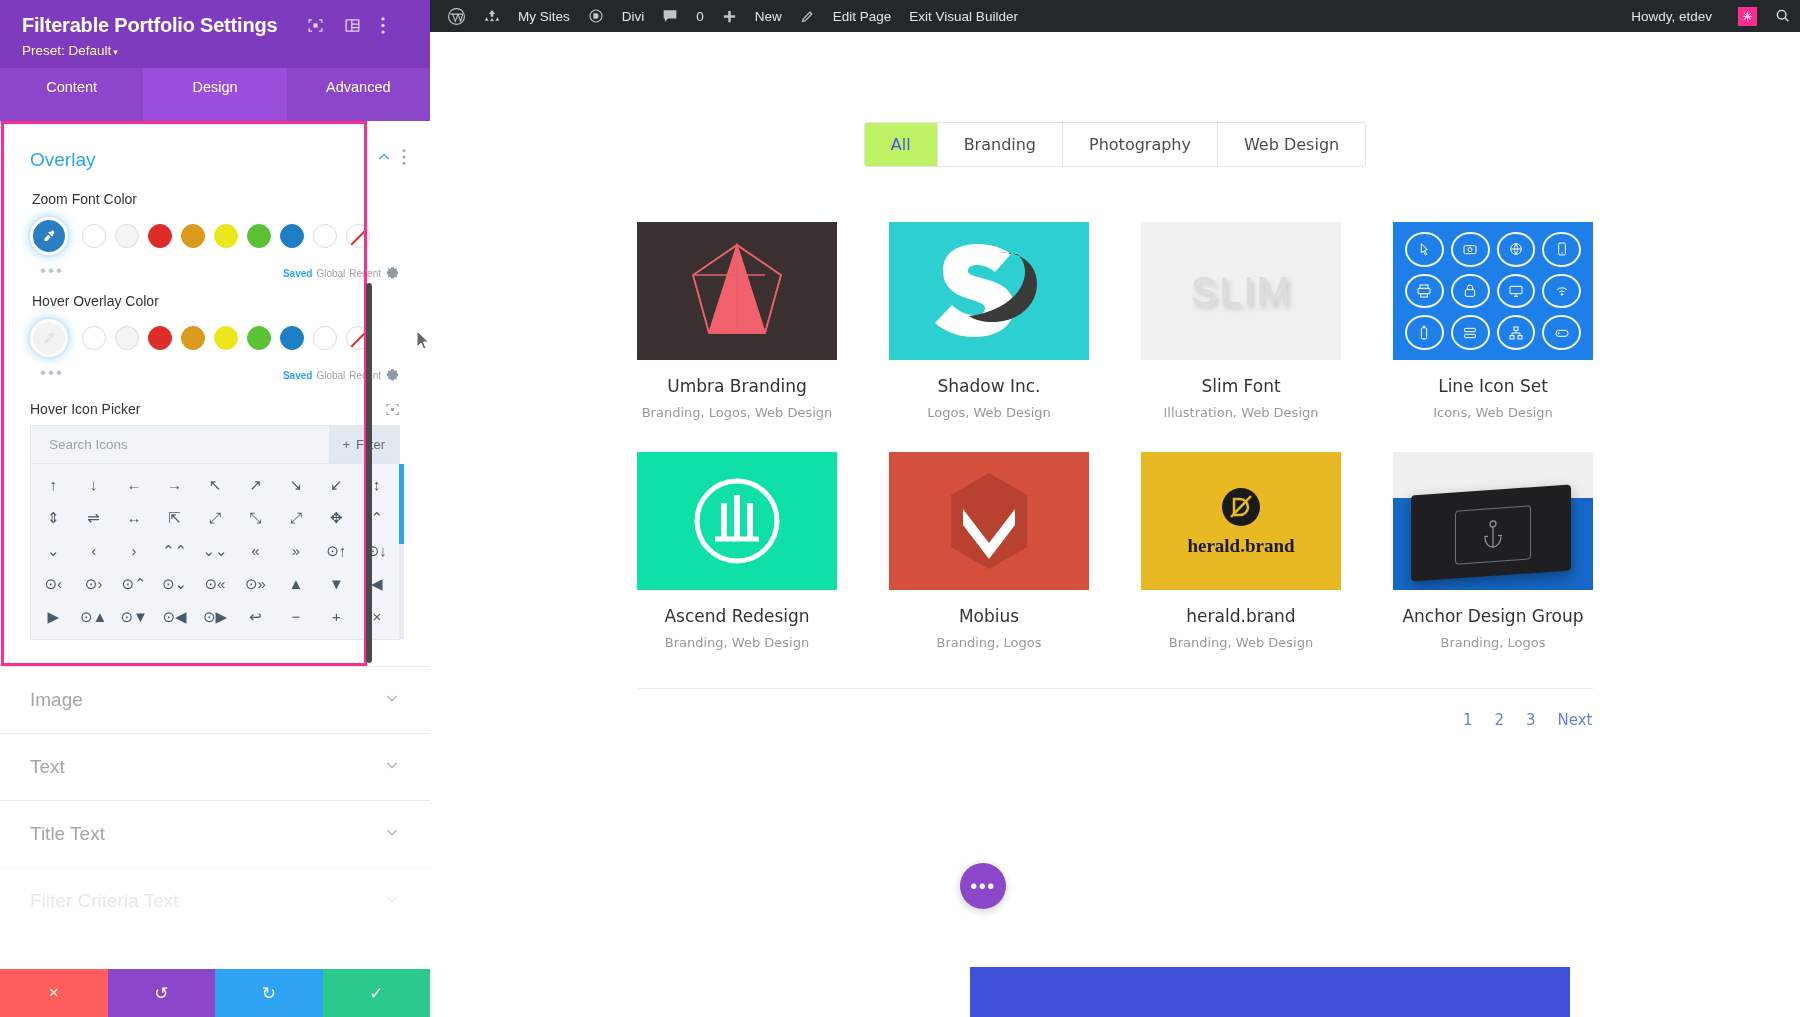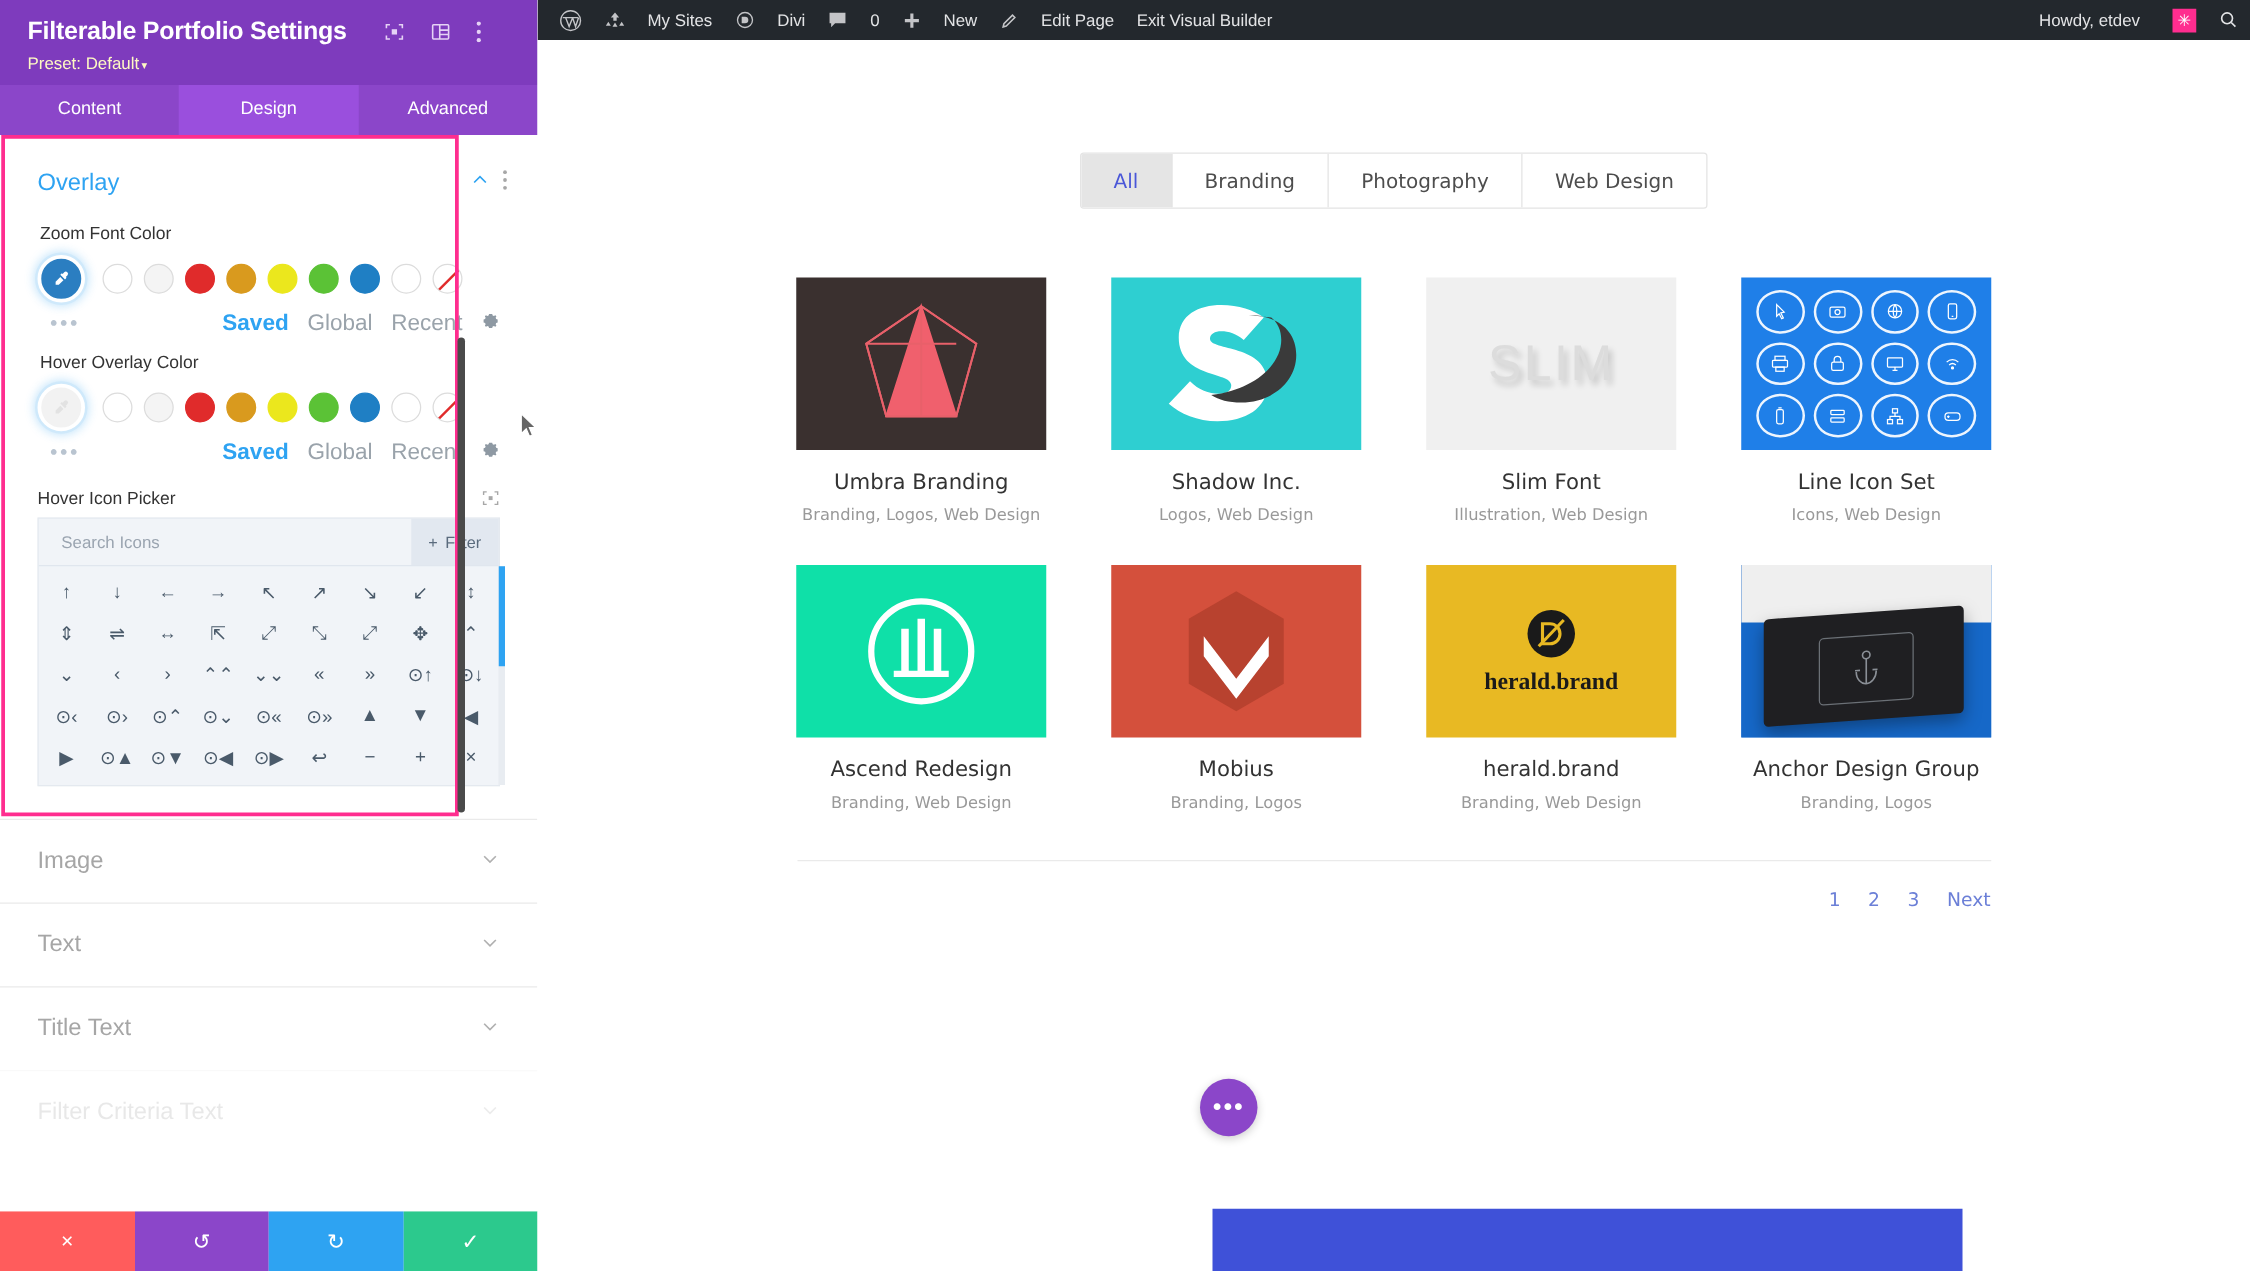--- a/index.html
+++ b/index.html
@@ -36,21 +36,21 @@
   }
   .hdr-ic { color: #e5d2f5; cursor: pointer; display:flex; align-items:center; }
   .panel-preset {
     color: #fef9c3; font-size: 13.5px; margin-top: 6px;
     cursor: pointer;
   }
   .panel-preset .caret { font-size: 9px; margin-left: 2px; }
 
   .panel-tabs { display: flex; background: #8b46c9; }
   .panel-tab {
-    flex: 1; text-align: center; padding: 11px 0 13px 0;
+    flex: 1; text-align: center; padding: 11px 0 26px 0;
     color: #fff; font-size: 14.5px; cursor: pointer;
   }
   .panel-tab.active { background: #9a4fdd; }
 
   .panel-body {
     flex: 1; position: relative; overflow: hidden;
     background: #fff;
   }
 
   
@@ -97,22 +97,22 @@
     content: ""; position: absolute; left: -4px; top: 10px;
     width: 34px; height: 2px; background: #e02b2b;
     transform: rotate(-45deg);
   }
   .dropper { width: 15px; height: 15px; }
   .dots-row {
     display: flex; align-items: center; margin: 6px 0 2px 0;
   }
   .ellipsis { color: #b9c4d0; font-size: 17px; letter-spacing: 2px; width: 44px; text-align:center; cursor:pointer;}
   .palette-links {
-    margin-left: auto; display: flex; align-items: flex-start; gap: 15px;
-    font-size: 18px;
+    margin-left: auto; display: flex; align-items: flex-end; gap: 4px;
+    font-size: 10px;
   }
   .pl { color: #9aa3ab; cursor: pointer; }
   .pl.active { color: #2ea3f2; font-weight: bold; }
   .gear { color: #8e99a3; display: flex; cursor: pointer; }
 
   
   .picker-label-row {
     display: flex; align-items: center; padding: 14px 30px 8px 30px;
   }
   .picker-label { font-size: 14px; color: #333; flex: 1; }
@@ -204,21 +204,21 @@
   .ftabs {
     display: flex; border: 1px solid #e4e4e4; border-radius: 3px;
     overflow: hidden;
   }
   .ftab {
     padding: 12px 26px; font-size: 16px; color: #4d4d4d;
     border-right: 1px solid #e4e4e4; cursor: pointer;
     font-family: "DejaVu Sans", sans-serif;
   }
   .ftab:last-child { border-right: 0; }
-  .ftab.active { color: #4a57d8; background: #e5e5e5; }
+  .ftab.active { color: #4a57d8; background: #bef264; }
 
   .grid {
     display: grid; grid-template-columns: repeat(4, 200px);
     column-gap: 52px; row-gap: 32px;
     justify-content: center; margin-top: 55px;
   }
   .card { width: 200px; }
   .thumb {
     width: 200px; height: 138px; position: relative; overflow: hidden;
   }

